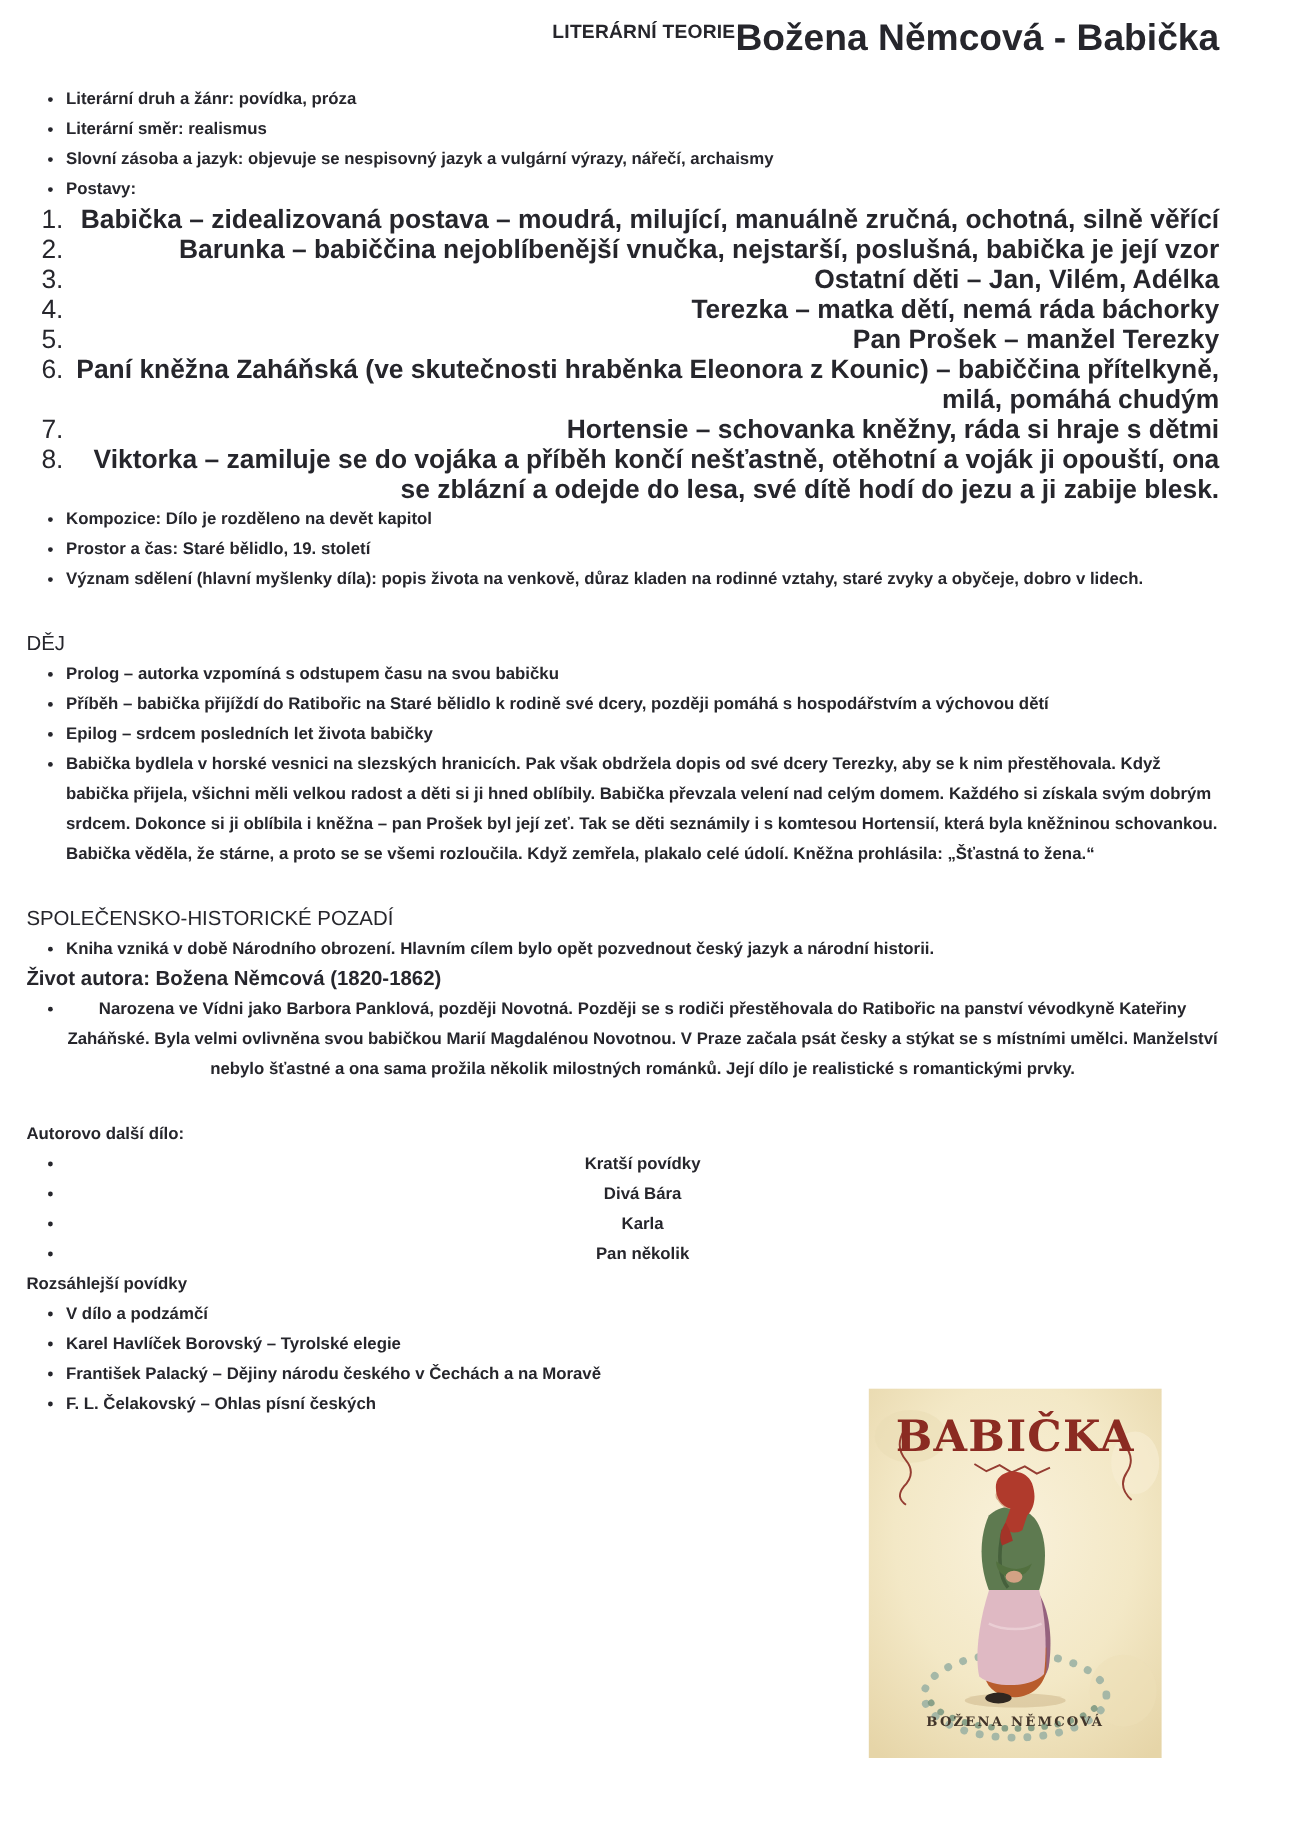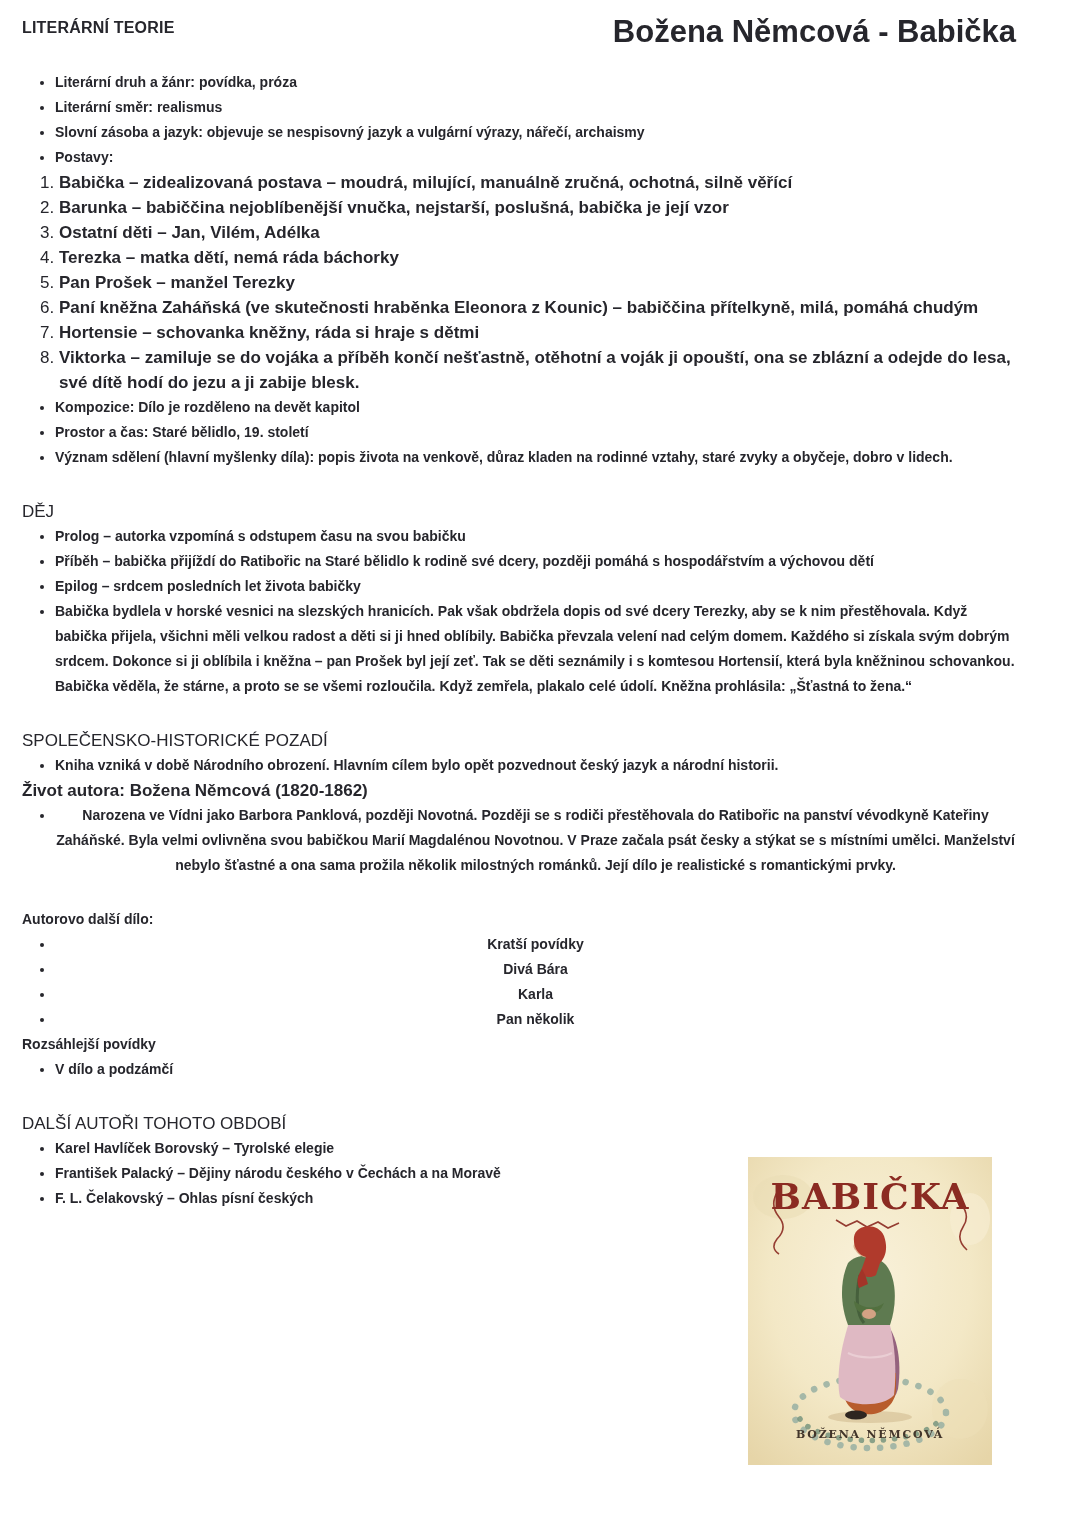--- a/index.html
+++ b/index.html
@@ -3,37 +3,37 @@
 <meta charset="utf-8">
 <style>
   html,body{margin:0;padding:0;}
   body{
     width:1080px;height:1527px;position:relative;overflow:hidden;
     background:#ffffff;color:#26262c;
     font-family:"Liberation Sans",sans-serif;
   }
   .page{padding:14px 64px 0 22px;}
 
-  .doc-header{display:flex;justify-content:space-between;align-items:flex-start;margin-bottom:20px;}
+  .doc-header{display:flex;justify-content:flex-end;align-items:flex-start;margin-bottom:20px;}
   .eyebrow{font-size:16px;font-weight:bold;padding-top:5px;letter-spacing:.2px;}
   .title{font-size:31px;font-weight:bold;margin:0;line-height:1.15;white-space:nowrap;}
 
   ul.bullets{list-style:disc;margin:0;padding-left:33px;font-size:14px;font-weight:bold;line-height:25px;}
   ul.bullets li{margin:0;}
-  ol.characters{list-style:decimal;margin:0;padding-left:37px;font-size:17px;font-weight:bold;line-height:25px;}
+  ol.characters{list-style:decimal;margin:0;padding-left:37px;font-size:22px;font-weight:bold;line-height:25px;text-align:right;}
   ol.characters li::marker{font-weight:400;}
 
   h2.section{font-size:17px;font-weight:normal;line-height:25px;margin:29px 0 0 0;}
   .subheading{font-size:17px;font-weight:bold;line-height:25px;margin:0;}
   .group-label{font-size:14px;font-weight:bold;line-height:25px;margin:29px 0 0 0;}
   .group-label.tight{margin:0;}
   .mt-blank{margin-top:20px;text-align:center;}
 
   .book-cover{
-    position:absolute;left:728px;top:1157px;width:284px;height:308px;
+    position:absolute;left:704px;top:1157px;width:284px;height:308px;
   }
   .book-cover svg{display:block;width:100%;height:100%;}
 </style>
 </head>
 <body>
 
 <div class="page">
 
   <header class="doc-header">
     <div class="eyebrow">LITERÁRNÍ TEORIE</div>
@@ -87,21 +87,20 @@
     <li>Kratší povídky</li>
     <li>Divá Bára</li>
     <li>Karla</li>
     <li>Pan několik</li>
   </ul>
   <p class="group-label tight">Rozsáhlejší povídky</p>
   <ul class="bullets">
     <li>V dílo a podzámčí</li>
   </ul>
 
-  <h2 class="section">DALŠÍ AUTOŘI TOHOTO OBDOBÍ</h2>
   <ul class="bullets">
     <li>Karel Havlíček Borovský – Tyrolské elegie</li>
     <li>František Palacký – Dějiny národu českého v Čechách a na Moravě</li>
     <li>F. L. Čelakovský – Ohlas písní českých</li>
   </ul>
 </div>
 
 <div class="book-cover">
   <svg viewBox="0 0 244 308" xmlns="http://www.w3.org/2000/svg">
     <defs>

